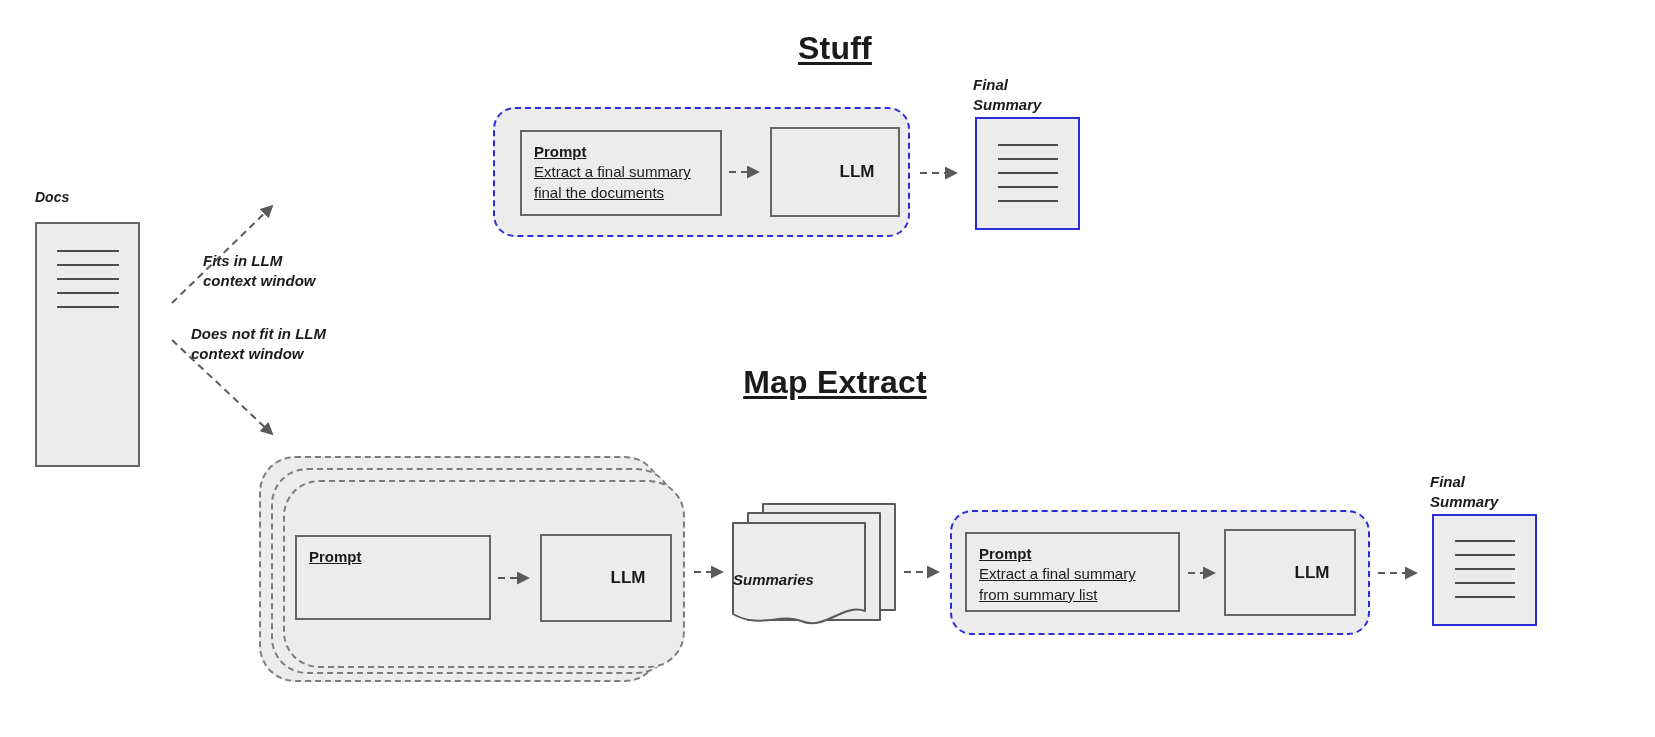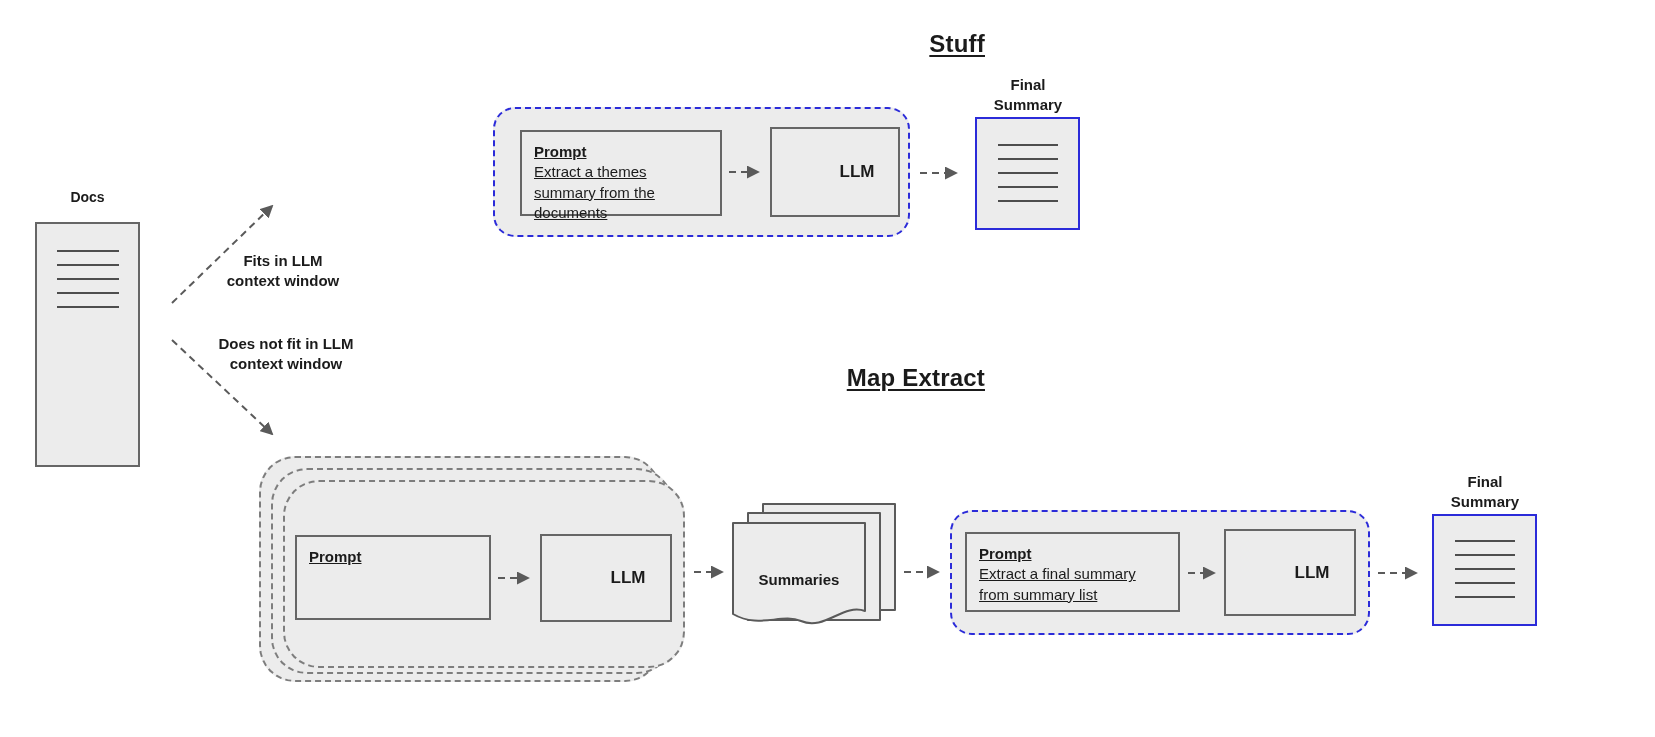--- a/index.html
+++ b/index.html
@@ -7,22 +7,22 @@
     --border-gray:#666666;
     --accent-blue:#2b2bd9;
     --arrow-gray:#5a5a5a;
     --stack-gray:#7d7d7d;
     --text:#1b1b1b;
   }
   *{margin:0;padding:0;box-sizing:border-box;}
   body{background:#ffffff;font-family:"Liberation Sans",sans-serif;color:var(--text);}
   .canvas{position:relative;width:1655px;height:737px;background:#ffffff;overflow:hidden;}
   .abs{position:absolute;}
-  .title{font-weight:bold;font-size:24px;text-decoration:underline;text-underline-offset:3px;text-align:right;letter-spacing:.2px;}
-  .lbl{font-weight:bold;font-size:15px;text-align:center;white-space:pre-line;line-height:1.3;}
+  .title{font-weight:bold;font-size:32px;text-decoration:underline;text-underline-offset:3px;text-align:center;letter-spacing:.2px;}
+  .lbl{font-weight:bold;font-size:15px;text-align:left;white-space:pre-line;line-height:1.3;font-style:italic;}
   .node{background:var(--box-fill);border:2px solid var(--border-gray);padding-left:44px;}
   .prompt{padding:10px 12px;font-size:15px;line-height:1.35;text-decoration:underline;}
   .ptitle{font-weight:bold;}
   .llm{display:flex;align-items:center;justify-content:center;font-weight:bold;font-size:17px;}
   .container-blue{border:2px dashed var(--accent-blue);border-radius:22px;background:var(--box-fill);}
   .stack{border:2px dashed var(--stack-gray);border-radius:36px;background:var(--box-fill);}
   .doc{background:var(--box-fill);border:2px solid var(--border-gray);}
   .doc-blue{background:var(--box-fill);border:2px solid var(--accent-blue);}
   .lines{background-image:repeating-linear-gradient(to bottom,#4d4d4d 0 2px,transparent 2px 14px);}
   .arrows{position:absolute;left:0;top:0;pointer-events:none;}
@@ -34,30 +34,30 @@
 
 <div class="canvas">
 
   <div class="abs lbl" style="left:35px;top:188px;width:105px;font-size:14px">Docs</div>
   <div class="abs doc" style="left:35px;top:222px;width:105px;height:245px">
     <div class="abs lines" style="left:20px;top:26px;width:62px;height:58px"></div>
   </div>
 
   <div class="abs lbl" style="left:203px;top:251px;width:160px">Fits in LLM
 context window</div>
-  <div class="abs lbl" style="left:191px;top:334px;width:190px">Does not fit in LLM
+  <div class="abs lbl" style="left:191px;top:324px;width:190px">Does not fit in LLM
 context window</div>
 
   <div class="abs title" style="left:685px;top:30px;width:300px">Stuff</div>
 
   <div class="abs container-blue" style="left:493px;top:107px;width:417px;height:130px"></div>
 
   <div class="abs node prompt" style="left:520px;top:130px;width:202px;height:86px">
     <div class="ptitle">Prompt</div>
-    <div>Extract a themes summary from the documents</div>
+    <div>Extract a final summary final the documents</div>
   </div>
 
   <div class="abs node llm" style="left:770px;top:127px;width:130px;height:90px">LLM</div>
 
   <div class="abs lbl" style="left:973px;top:75px;width:110px">Final
 Summary</div>
   <div class="abs doc-blue" style="left:975px;top:117px;width:105px;height:113px">
     <div class="abs lines" style="left:21px;top:25px;width:60px;height:58px"></div>
   </div>
 

